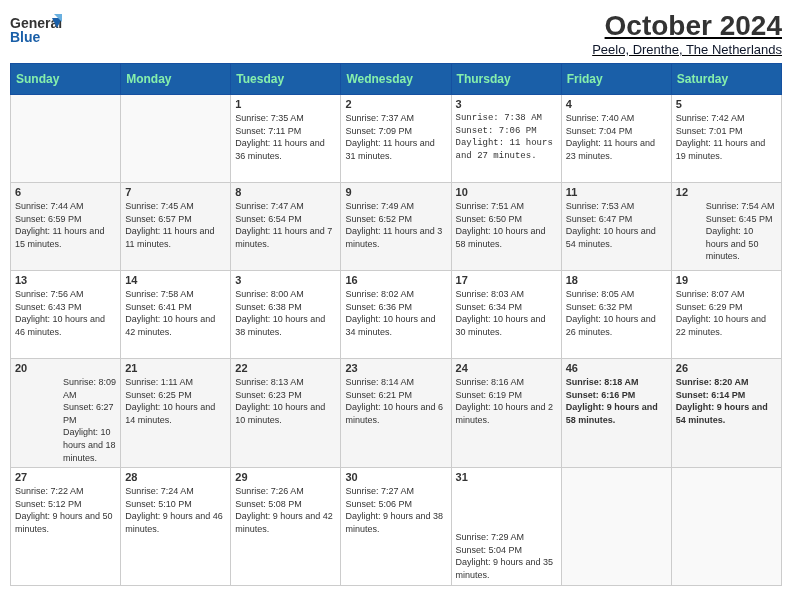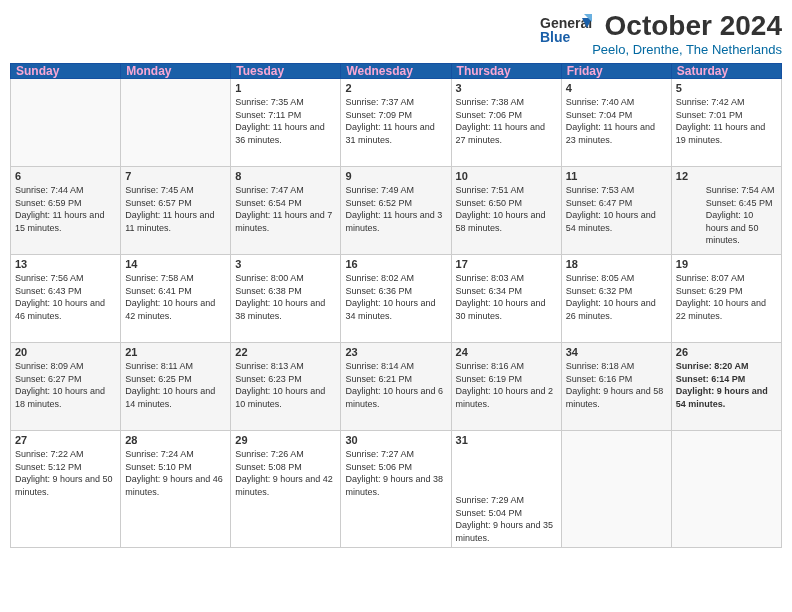--- a/index.html
+++ b/index.html
@@ -9,52 +9,52 @@
       font-family: Arial, sans-serif;
       background: #fff;
       overflow: hidden;
     }
     .page {
       width: 792px;
       height: 486px;
       padding: 10px;
       display: flex;
       flex-direction: column;
-      align-items: flex-end;
     }
     .header {
       display: flex;
       justify-content: space-between;
       align-items: flex-start;
       margin-bottom: 6px;
     }
     .title-block {
       text-align: right;
+      text-decoration: underline;
     }
     .month-title {
       font-size: 28px;
       font-weight: bold;
       color: #333;
     }
     .location {
       font-size: 13px;
-      color: #0369a1;
+      color: #0f172a;
     }
     .calendar {
       flex: 1;
       border: 1px solid #ccc;
       border-collapse: collapse;
       width: 100%;
       table-layout: fixed;
     }
     .calendar th {
       background: #1a5fa8;
-      color: #f9a8d4;
+      color: #86efac;
       text-align: left;
-      padding: 0 5px;
+      padding: 8px 5px;
       font-size: 12px;
       border: 1px solid #1550a0;
     }
     .calendar td {
       border: 1px solid #ccc;
       vertical-align: top;
       padding: 3px 4px;
       font-size: 9.5px;
       color: #333;
       height: 88px;
@@ -123,21 +123,21 @@
 Daylight: 11 hours and 36 minutes.</div>
           </td>
           <td>
             <span class="day-num">2</span>
             <div class="day-info" style="white-space: pre-line;">Sunrise: 7:37 AM
 Sunset: 7:09 PM
 Daylight: 11 hours and 31 minutes.</div>
           </td>
           <td>
             <span class="day-num">3</span>
-            <div class="day-info" style="white-space: pre-line;">Sunrise: 7:38 AM
+            <div class="day-info" style="white-space: pre-line; font-family: Liberation Mono, monospace;">Sunrise: 7:38 AM
 Sunset: 7:06 PM
 Daylight: 11 hours and 27 minutes.</div>
           </td>
           <td>
             <span class="day-num">4</span>
             <div class="day-info" style="white-space: pre-line;">Sunrise: 7:40 AM
 Sunset: 7:04 PM
 Daylight: 11 hours and 23 minutes.</div>
           </td>
           <td>
@@ -231,27 +231,27 @@
           <td>
             <span class="day-num">19</span>
             <div class="day-info" style="white-space: pre-line;">Sunrise: 8:07 AM
 Sunset: 6:29 PM
 Daylight: 10 hours and 22 minutes.</div>
           </td>
         </tr>
         <tr class="row-shade">
           <td>
             <span class="day-num">20</span>
-            <div class="day-info" style="white-space: pre-line;">Sunrise: 8:09 AM
+            <div class="day-info" style="white-space: pre-line; margin-left: 48px;">Sunrise: 8:09 AM
 Sunset: 6:27 PM
 Daylight: 10 hours and 18 minutes.</div>
           </td>
           <td>
             <span class="day-num">21</span>
-            <div class="day-info" style="white-space: pre-line;">Sunrise: 8:11 AM
+            <div class="day-info" style="white-space: pre-line;">Sunrise: 1:11 AM
 Sunset: 6:25 PM
 Daylight: 10 hours and 14 minutes.</div>
           </td>
           <td>
             <span class="day-num">22</span>
             <div class="day-info" style="white-space: pre-line;">Sunrise: 8:13 AM
 Sunset: 6:23 PM
 Daylight: 10 hours and 10 minutes.</div>
           </td>
           <td>
@@ -260,22 +260,22 @@
 Sunset: 6:21 PM
 Daylight: 10 hours and 6 minutes.</div>
           </td>
           <td>
             <span class="day-num">24</span>
             <div class="day-info" style="white-space: pre-line;">Sunrise: 8:16 AM
 Sunset: 6:19 PM
 Daylight: 10 hours and 2 minutes.</div>
           </td>
           <td>
-            <span class="day-num">34</span>
-            <div class="day-info" style="white-space: pre-line;">Sunrise: 8:18 AM
+            <span class="day-num">46</span>
+            <div class="day-info" style="white-space: pre-line; font-weight: bold;">Sunrise: 8:18 AM
 Sunset: 6:16 PM
 Daylight: 9 hours and 58 minutes.</div>
           </td>
           <td>
             <span class="day-num">26</span>
             <div class="day-info" style="white-space: pre-line; font-weight: bold;">Sunrise: 8:20 AM
 Sunset: 6:14 PM
 Daylight: 9 hours and 54 minutes.</div>
           </td>
         </tr>

